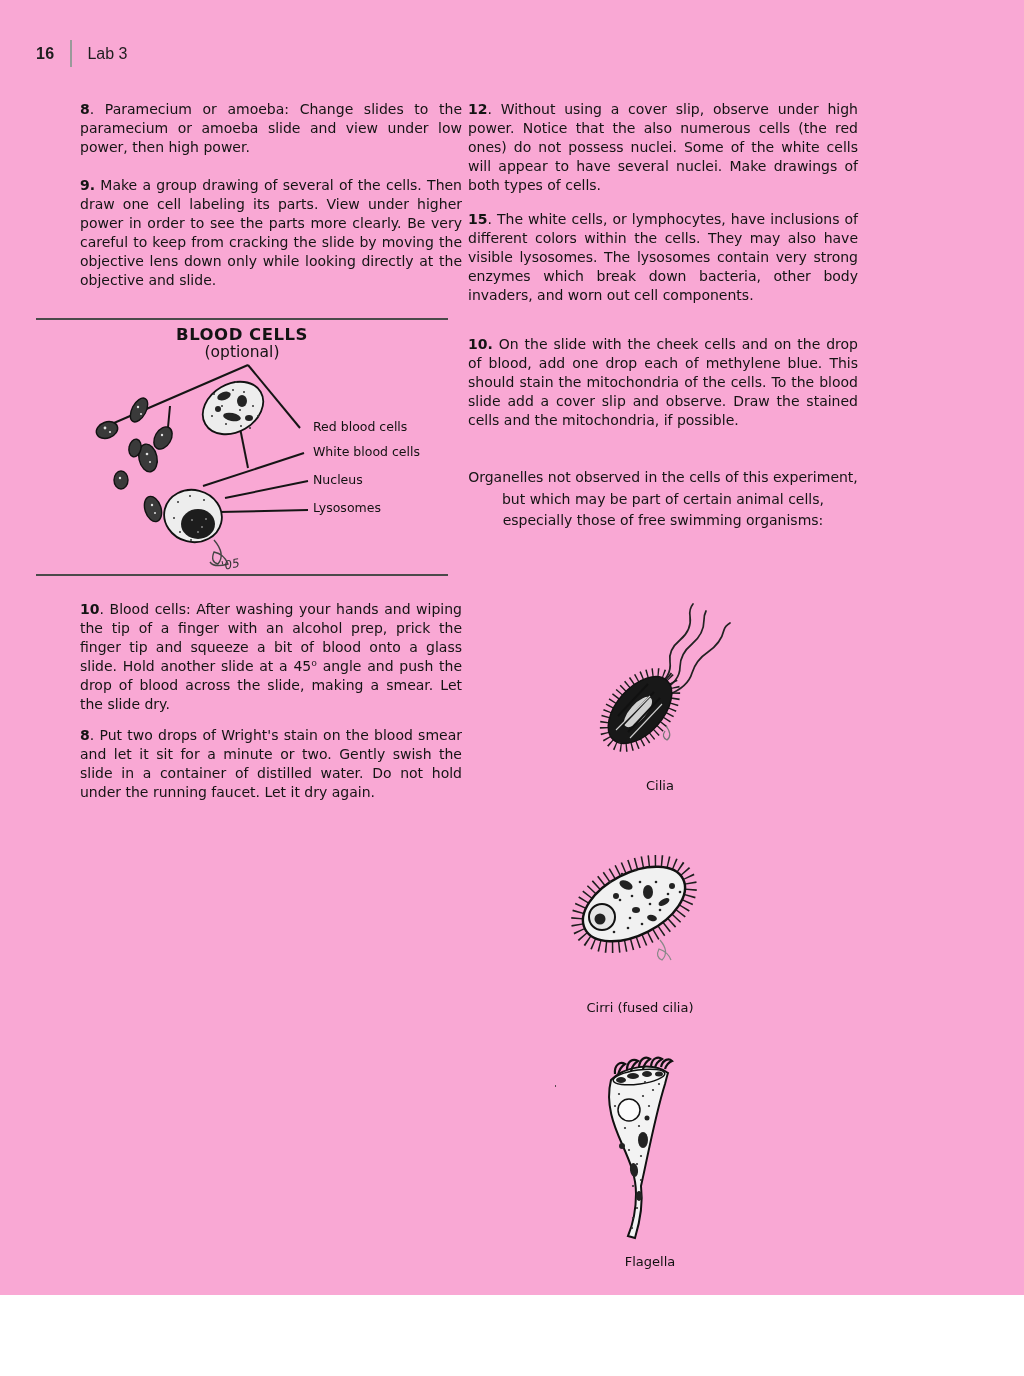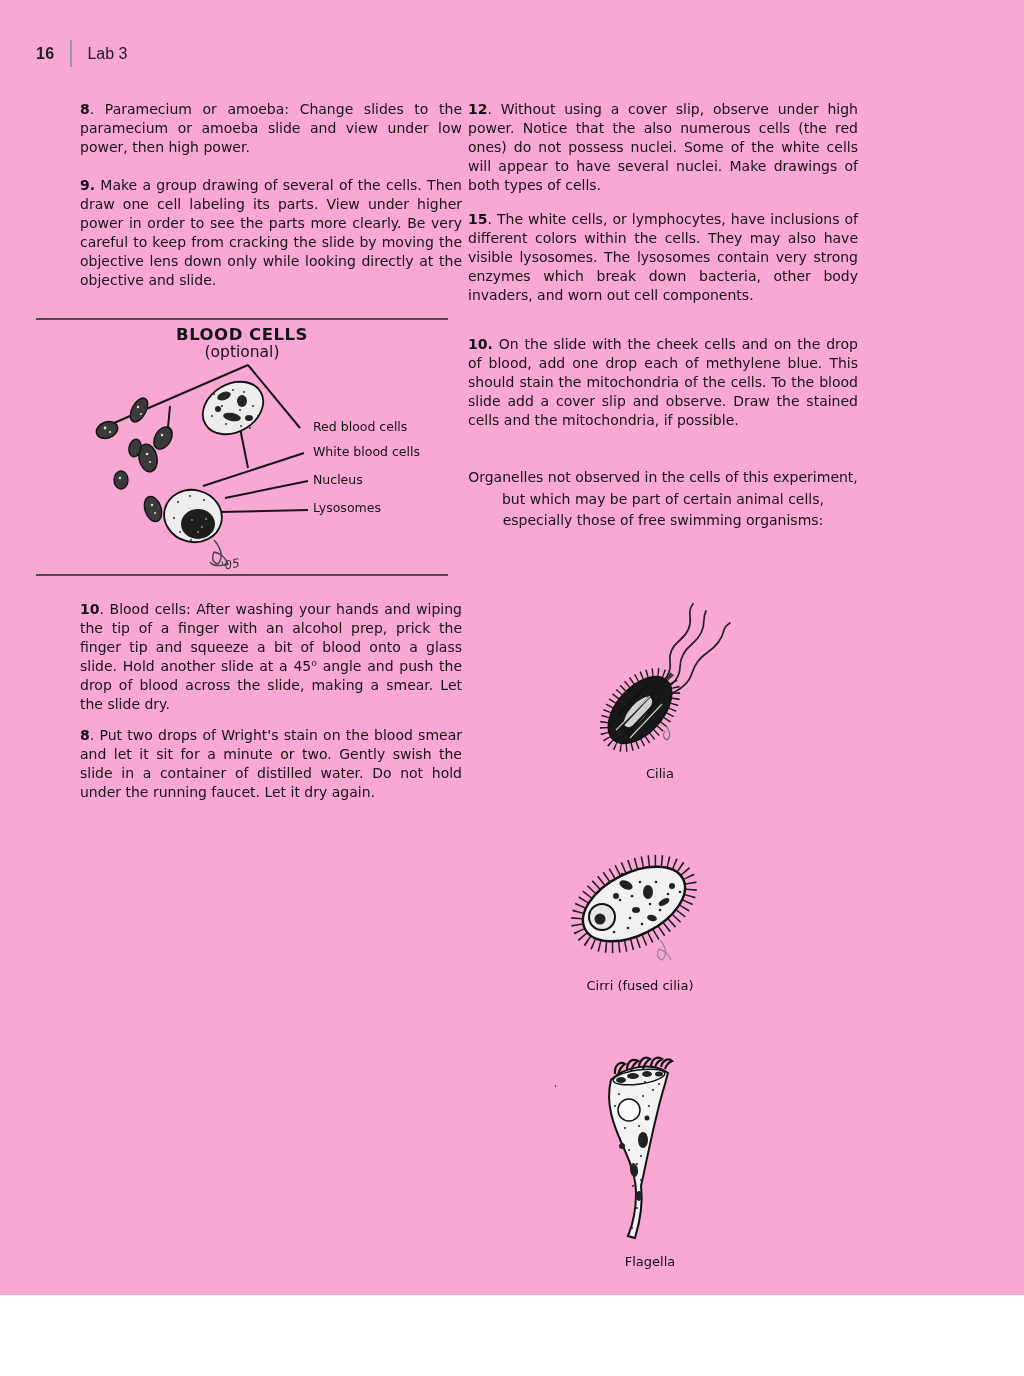--- a/index.html
+++ b/index.html
@@ -26,22 +26,22 @@
   .bloodfig svg { display:block; margin-top:1px; }
   .svglabel { font-size:12.5px; fill:#111; font-family:"DejaVu Sans", sans-serif; }
   .sig { font-size:12px; fill:#333; font-style:italic; font-family:"DejaVu Sans", sans-serif; }
   
   .orghead { position:absolute; left:468px; top:467px; width:390px; font-size:14px;
     font-weight:normal; text-align:center; line-height:21.5px; color:#141414; }
   
   .organfig { position:absolute; text-align:center; }
   .organfig svg { display:block; margin:0 auto; }
   .organfig figcaption { font-size:13px; color:#111; }
-  .cap-cilia { margin-top:2px; }
-  .cap-cirri { margin-top:6px; }
+  .cap-cilia { margin-top:14px; }
+  .cap-cirri { margin-top:28px; }
   .cap-flag  { margin-top:14px; }
 </style>
 </head>
 <body>
 
 <div class="page">
 
   <header class="pagehead">
     <span class="pagenum">16</span>
     <span class="headrule"></span>

